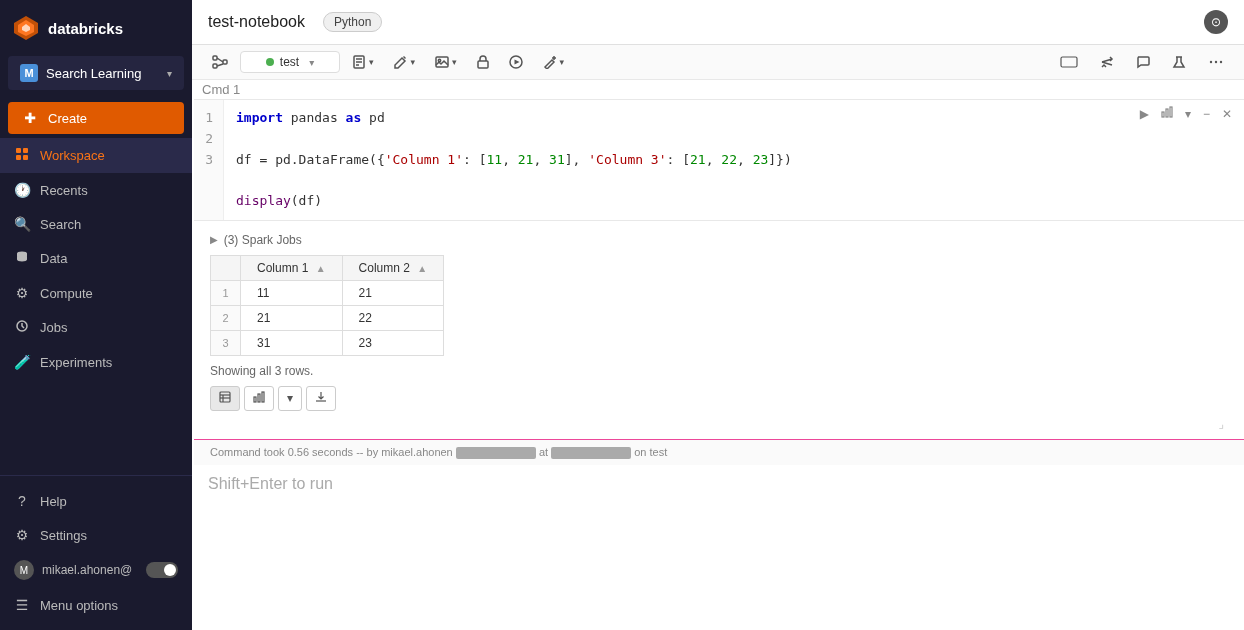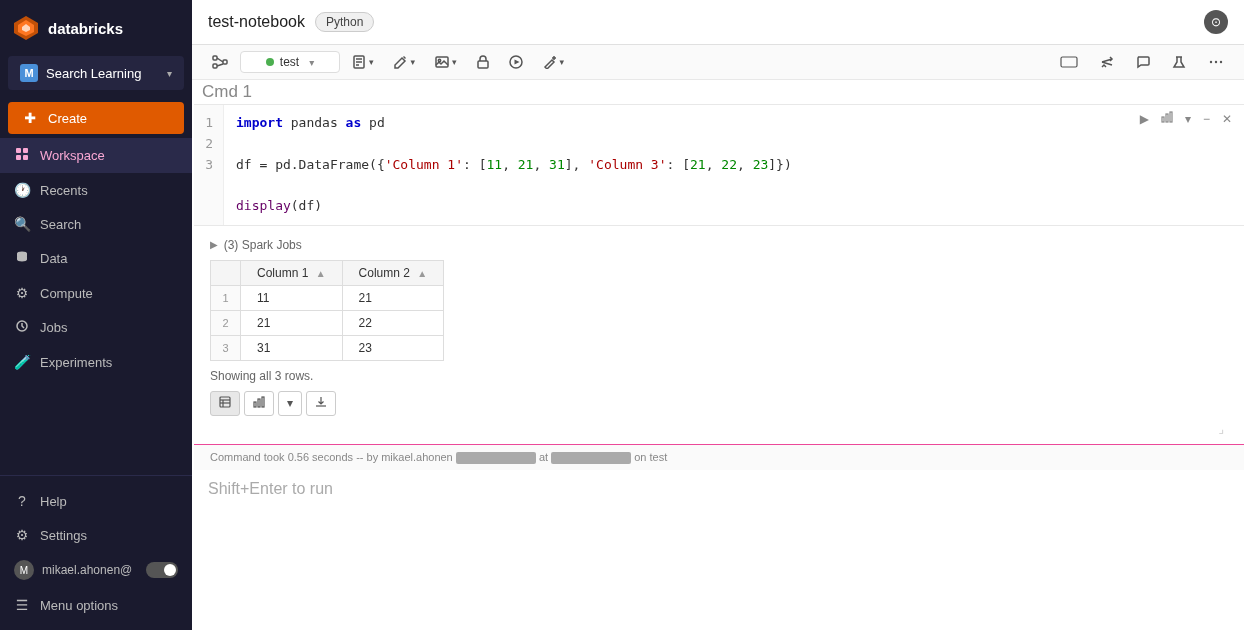--- a/index.html
+++ b/index.html
@@ -71,21 +71,21 @@
       gap: 10px;
       padding: 9px 14px;
       cursor: pointer;
       color: #bbb;
       font-size: 13px;
       border-radius: 0;
       transition: background 0.15s;
     }
     .nav-item.active {
       background: #2a2a4a;
-      color: #f9a8d4;
+      color: #f97316;
     }
     .nav-item.create-btn {
       background: #e05a00;
       color: #fff;
       border-radius: 4px;
       margin: 4px 8px;
       padding: 8px 14px;
     }
     .nav-icon {
       width: 16px;
@@ -141,21 +141,21 @@
       background: #fff;
       overflow: hidden;
     }
 
     
     .notebook-header {
       display: flex;
       align-items: center;
       padding: 10px 16px;
       border-bottom: 1px solid #e0e0e0;
-      gap: 10px;
+      gap: 18px;
     }
     .notebook-title {
       font-size: 16px;
       font-weight: 500;
       color: #222;
     }
     .lang-badge {
       background: #f0f0f0;
       border: 1px solid #ccc;
       border-radius: 10px;
@@ -225,21 +225,21 @@
     }
     .cell-header {
       display: flex;
       align-items: center;
       padding: 2px 8px;
       font-size: 11px;
       color: #999;
     }
     .cell-number {
       color: #888;
-      font-size: 17px;
+      font-size: 13px;
       margin-right: 6px;
     }
 
     .code-area {
       display: flex;
       background: #fff;
       border-top: 1px solid #e8e8e8;
       border-bottom: 1px solid #e8e8e8;
       position: relative;
     }

